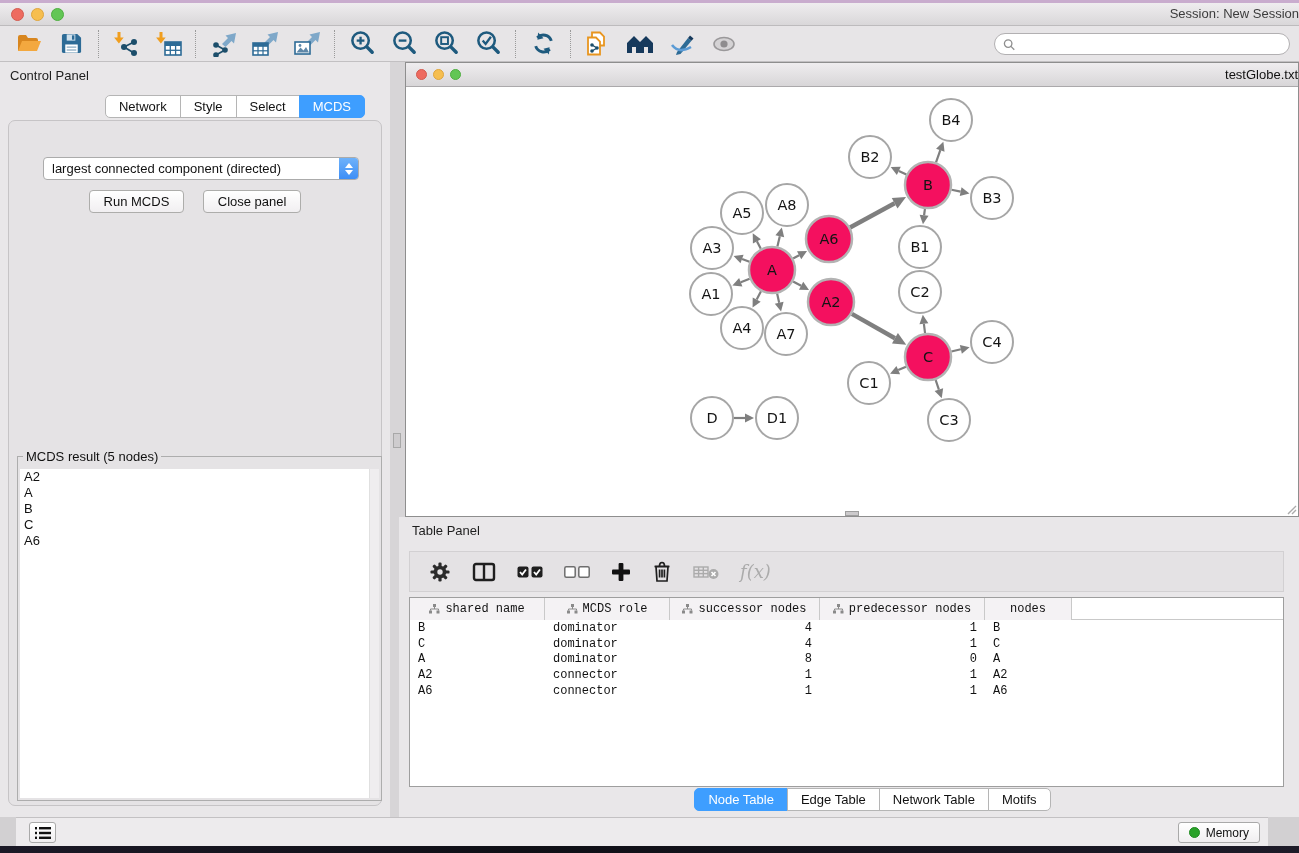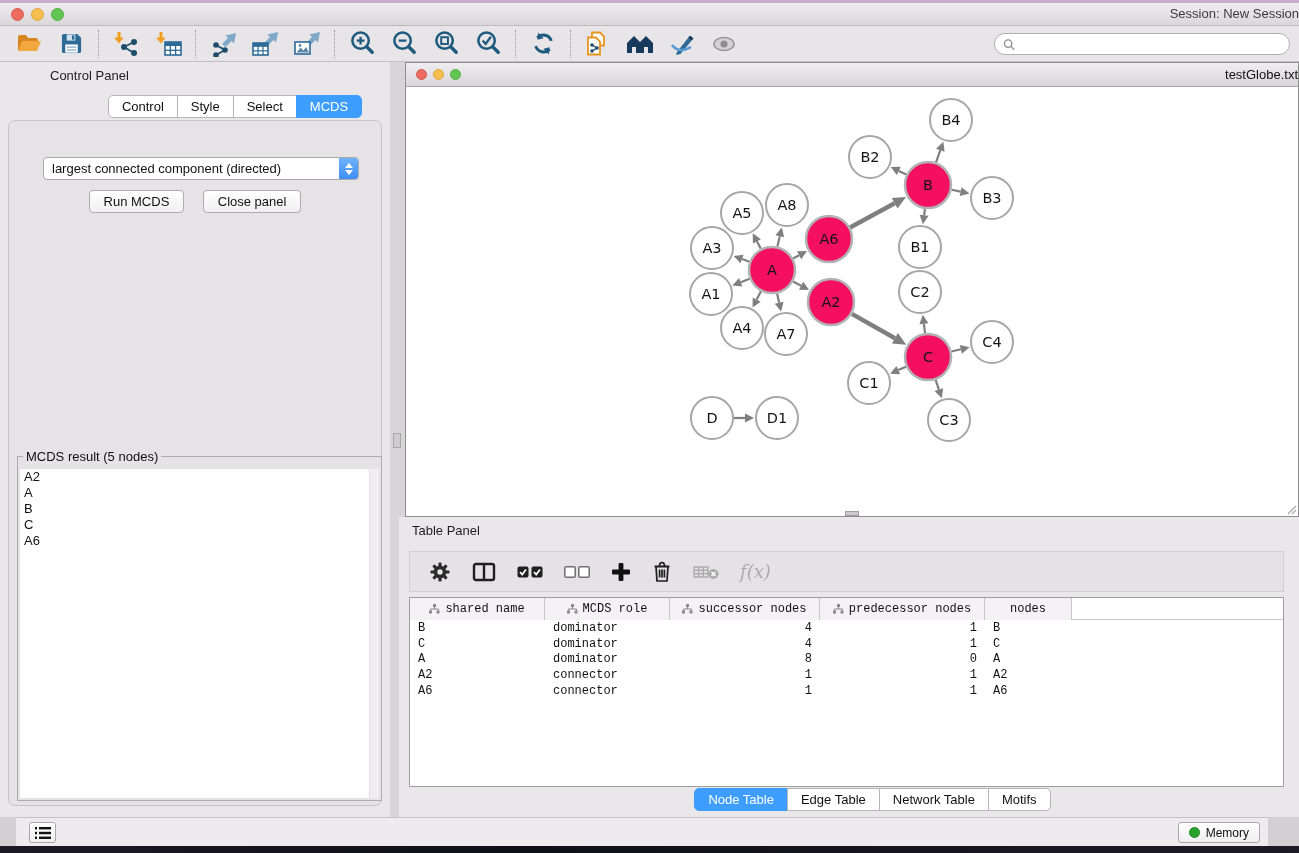--- a/index.html
+++ b/index.html
@@ -22,21 +22,21 @@
     background:#E7E5E7; border-bottom:1px solid #C2C0C2;
     display:flex; align-items:center; padding-left:8px; }
   .tb { background:none; border:none; width:42px; height:32px; display:flex;
     align-items:center; justify-content:center; cursor:default; flex:0 0 auto; }
   .sep { width:1px; height:28px; border-left:1px dotted #9A9A9A; margin:0 6px; flex:0 0 auto; }
   .search { position:absolute; right:9px; top:7px; width:296px; height:22px; background:#FFF;
     border:1px solid #B2B0B2; border-radius:11px; display:flex; align-items:center; padding:0 8px; }
   .search input { border:none; outline:none; background:transparent; font-size:13px; width:100%; margin-left:5px; }
 
   
-  .control-panel { position:absolute; left:0; top:62px; width:470px; height:755px; background:#E9E7E9;padding-left:40px; }
+  .control-panel { position:absolute; left:0; top:62px; width:470px; height:755px; background:#E9E7E9; }
   .panel-head { position:relative; height:26px; }
   .panel-title { position:absolute; left:10px; top:6px; font-size:13px; color:#1E1E1E; }
   .panel-icons { position:absolute; right:8px; top:7px; display:flex; gap:9px; align-items:center; }
   .cp-tabs { position:absolute; top:33px; left:0; right:0; text-align:center; white-space:nowrap; }
   .seg { display:inline-block; padding:3px 13px; background:#FFF; border:1px solid #B5B5B5;
     font-size:13px; color:#111; margin-left:-1px; vertical-align:top; cursor:default; }
   .seg:first-child { border-radius:5px 0 0 5px; margin-left:0; }
   .seg:last-child { border-radius:0 5px 5px 0; }
   .seg.active { background:#3E9EFF; border-color:#3E9EFF; color:#FFF; }
   .mcds-panel { position:absolute; left:8px; top:58px; width:374px; height:686px;
@@ -283,21 +283,21 @@
       <span class="panel-title">Control Panel</span>
       <span class="panel-icons">
         <svg width="11" height="11">
             <rect x="1.5" y="1.5" width="8" height="8" fill="none" stroke="#333" stroke-width="1.6"></rect>
           </svg>
         <svg width="11" height="11">
             <path d="M2 2 L9 9 M9 2 L2 9" stroke="#1A1A1A" stroke-width="2.4" stroke-linecap="round"></path>
           </svg>
       </span>
     </div>
-    <div class="cp-tabs" id="cp-tabs"><div class="seg">Control</div><div class="seg">Style</div><div class="seg">Select</div><div class="seg active">MCDS</div></div>
+    <div class="cp-tabs" id="cp-tabs"><div class="seg">Network</div><div class="seg">Style</div><div class="seg">Select</div><div class="seg active">MCDS</div></div>
 
     <div class="mcds-panel">
       <div class="dropdown">
         <span>largest connected component (directed)</span>
         <span class="stepper">
             <span class="tri-up"></span>
             <span class="tri-down"></span>
           </span>
       </div>
       <div class="btn-row">

